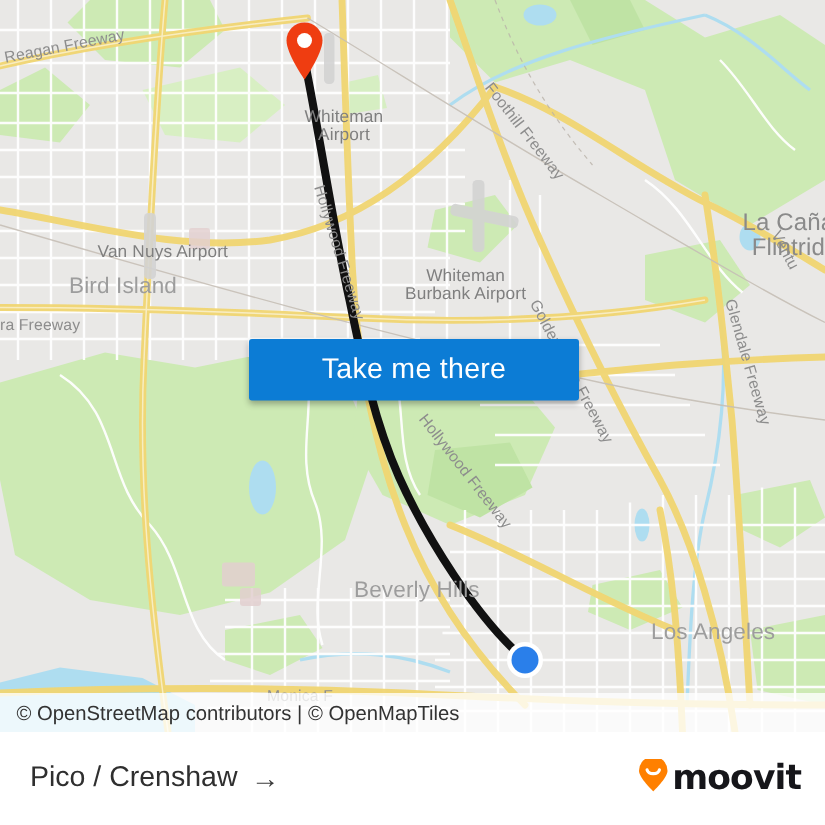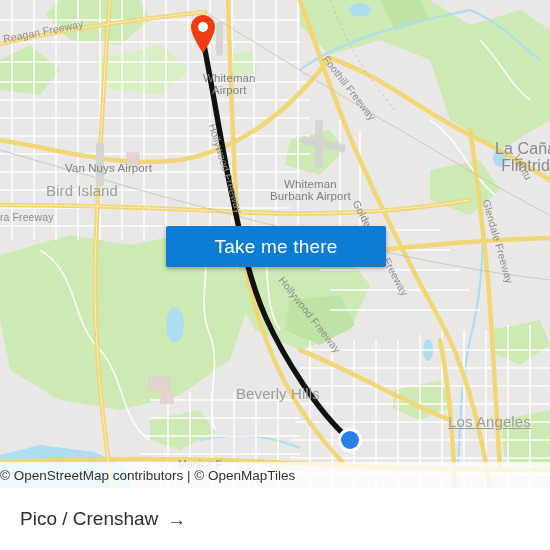--- a/index.html
+++ b/index.html
@@ -49,21 +49,21 @@
     letter-spacing:.2px;
   }
 
   
   .attrib{
     position:absolute;left:0;top:462px;width:550px;height:26px;
     background:rgba(255,255,255,.78);
     display:flex;align-items:center;
   }
   .attrib .txt{
-    font-size:13.5px;color:#333333;
+    margin-left:11px;font-size:13.5px;color:#333333;
     font-family:"Liberation Sans","DejaVu Sans",sans-serif;
   }
 
   
   .footer{
     position:absolute;left:0;top:488px;width:550px;height:62px;
     background:#ffffff;
   }
   .route-line{
     position:absolute;left:20px;top:0;height:62px;
@@ -274,21 +274,21 @@
         <div class="mlabel fw" style="left: 0px; top: 211px;">ra Freeway</div>
         <div class="mlabel poi" style="left: 270px; top: 178px;"><div>Whiteman</div><div>Burbank Airport</div></div>
         <div class="mlabel fw" style="left: 330px; top: 53px; transform: rotate(52deg); transform-origin: left top;">Foothill Freeway</div>
         <div class="mlabel big" style="left: 495px; top: 140px;"><div>La Cañada</div><div>Flintridge</div></div>
         <div class="mlabel fw" style="left: 492px; top: 198px; transform: rotate(74deg); transform-origin: left top;">Glendale Freeway</div>
         <div class="mlabel fw" style="left: 361px; top: 198px; transform: rotate(62deg); transform-origin: left top;">Golden State Freeway</div>
         <div class="mlabel fw" style="left: 218px; top: 122px; transform: rotate(73deg); transform-origin: left top;">Hollywood Freeway</div>
         <div class="mlabel fw" style="left: 286px; top: 274px; transform: rotate(52deg); transform-origin: left top;">Hollywood Freeway</div>
         <div class="mlabel fw" style="left: 522px; top: 152px; transform: rotate(62deg); transform-origin: left top;">Ventu</div>
         <div class="mlabel place" style="left: 212px; top: 385px;">Beverly Hills</div>
-        <div class="mlabel place" style="left: 424px; top: 413px; text-decoration: underline;">Los Angeles</div>
+        <div class="mlabel place" style="left: 410px; top: 413px;">Los Angeles</div>
         <div class="mlabel fw" style="left: 178px; top: 458px;">Monica F</div>
       </div>
 
     <div class="pin" id="dest-pin" style="left: 188px; top: 12px;">
       <svg width="30" height="42" viewBox="0 0 30 42">
         <path d="M15,41 C15,41 3,24 3,15 A12,12 0 1 1 27,15 C27,24 15,41 15,41 Z" fill="#ef3d11"></path>
         <circle cx="15" cy="15" r="5" fill="#ffffff"></circle>
       </svg>
     </div>
 
@@ -306,15 +306,24 @@
     <div class="attrib">
       <div class="txt">© OpenStreetMap contributors | © OpenMapTiles</div>
     </div>
   </div>
 
   <div class="footer">
     <div class="route-line">
       <span class="endpoint">Pico / Crenshaw</span>
       <span class="arrow">→</span>
     </div>
+    <div class="brand">
+      <span>
+        <svg width="21" height="22" viewBox="0 0 21 22">
+          <path d="M10.5,21.5 C10.5,21.5 1,12.6 1,7.8 A9.5,9.5 0 1 1 20,7.8 C20,12.6 10.5,21.5 10.5,21.5 Z" fill="#ff8000"></path>
+          <path d="M6.4,7.2 C7.3,10.6 13.7,10.6 14.6,7.2" stroke="#ffffff" stroke-width="2.1" fill="none" stroke-linecap="round"></path>
+        </svg>
+      </span>
+      <span class="word">moovit</span>
+    </div>
   </div>
 
 </div>
 
 </body></html>

